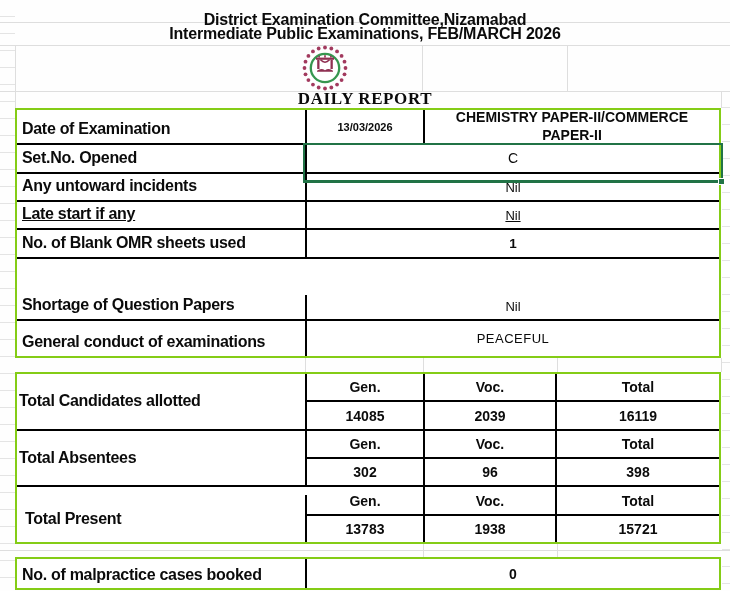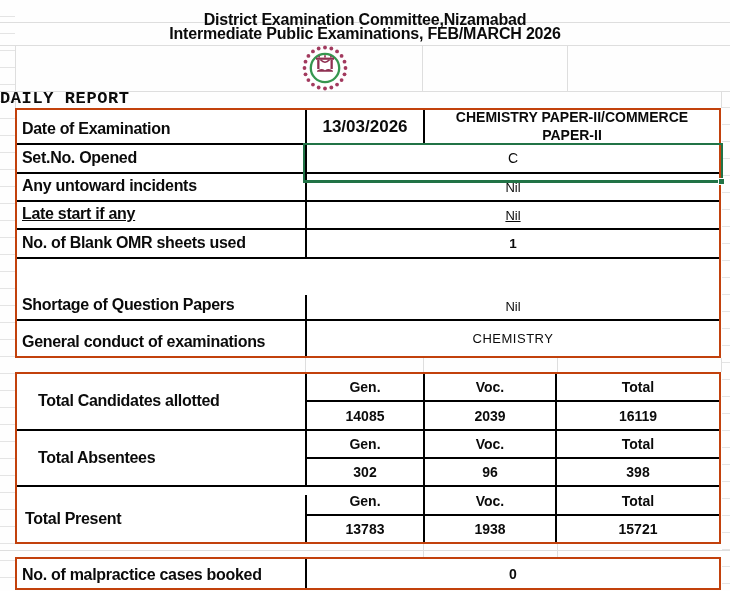--- a/index.html
+++ b/index.html
@@ -14,51 +14,51 @@
   .margin-strip {
     position:absolute;
     background:repeating-linear-gradient(to bottom, transparent 0 16px, #e4e4e4 16px 17px);
   }
   
   .title { position:absolute; left:0; width:730px; text-align:center;
     font-weight:bold; font-size:16px; letter-spacing:-0.2px; }
   .title1 { top:8px; height:22px; line-height:23px; }
   .title2 { top:22px; height:23px; line-height:23px; }
   .daily-report { position:absolute; left:0; top:90px; width:730px; height:18px;
-    text-align:left; font-family:Liberation Mono, monospace; font-weight:bold;
+    text-align:center; font-family:Liberation Serif, serif; font-weight:bold;
     font-size:17px; letter-spacing:0.6px; line-height:18px; }
   .logo { position:absolute; left:301px; top:44px; width:48px; height:48px; }
   
-  .tbl { position:absolute; left:15px; width:706px; border:2px solid #c2410c; background:#fff; }
+  .tbl { position:absolute; left:15px; width:706px; border:2px solid #84cc16; background:#fff; }
   .info-table { top:108px; height:250px; display:flex; flex-direction:column; }
   .irow { display:flex; border-bottom:2px solid #000; }
   .irow:last-child { border-bottom:none; }
   .lcell { width:290px; border-right:2px solid #000; display:flex;
     align-items:flex-end; padding:0 2px 5px 5px; font-weight:bold;
     font-size:16px; letter-spacing:-0.3px; white-space:nowrap; }
   .vcell { flex:1; display:flex; align-items:center; justify-content:center;
     font-size:13px; text-align:center; }
   .vc-date { width:118px; border-right:2px solid #000; display:flex;
-    align-items:center; justify-content:center; font-weight:bold; font-size:17px; }
+    align-items:center; justify-content:center; font-weight:bold; font-size:11px; }
   .vc-subject { flex:1; display:flex; align-items:center; justify-content:center;
     font-weight:bold; font-size:14px; line-height:1.25; padding:1px 20px; text-align:center; }
   .v-bold { font-weight:bold; font-size:13.5px; }
   .v-c { font-size:14px; }
   .v-peaceful { letter-spacing:0.5px; }
   
   .selection { position:absolute; left:303px; top:143px; width:420px; height:40px;
     border:2px solid #217346; border-bottom-width:3px; pointer-events:auto; }
   .fill-handle { position:absolute; right:-4px; bottom:-5px; width:7px; height:7px;
     background:#217346; border:1px solid #fff; }
   
   .stats-table { top:372px; height:172px; display:flex; flex-direction:column; }
   .sblock { display:flex; border-bottom:2px solid #000; flex:1; }
   .sblock:last-child { border-bottom:none; }
   .slabel { width:290px; border-right:2px solid #000; display:flex;
-    align-items:center; padding-left:21px; font-weight:bold; font-size:16px;
+    align-items:center; padding-left:2px; font-weight:bold; font-size:16px;
     letter-spacing:-0.3px; white-space:nowrap; }
   .svals { flex:1; display:flex; flex-direction:column; }
   .shead { flex:1; display:flex; border-bottom:2px solid #000; }
   .srow  { flex:1; display:flex; }
   .scell { display:flex; align-items:center; justify-content:center;
     font-weight:bold; font-size:14px; }
   .sc1 { width:118px; border-right:2px solid #000; }
   .sc2 { width:132px; border-right:2px solid #000; }
   .sc3 { flex:1; }
   
@@ -155,21 +155,21 @@
     <div class="irow" style="height:36px;">
       <div class="lcell">No. of Blank OMR sheets used</div>
       <div class="vcell v-bold">1</div>
     </div>
     <div class="irow" style="height:34px;margin-top:36px;">
       <div class="lcell">Shortage of Question Papers</div>
       <div class="vcell">Nil</div>
     </div>
     <div class="irow" style="height:45px;border-radius:16px;">
       <div class="lcell">General conduct of examinations</div>
-      <div class="vcell v-peaceful">CHEMISTRY</div>
+      <div class="vcell v-peaceful">PEACEFUL</div>
     </div>
   </div>
 
   <div class="selection">
     <div class="fill-handle"></div>
   </div>
 
   <div class="tbl stats-table">
     <div class="sblock">
       <div class="slabel">Total Candidates allotted</div>

